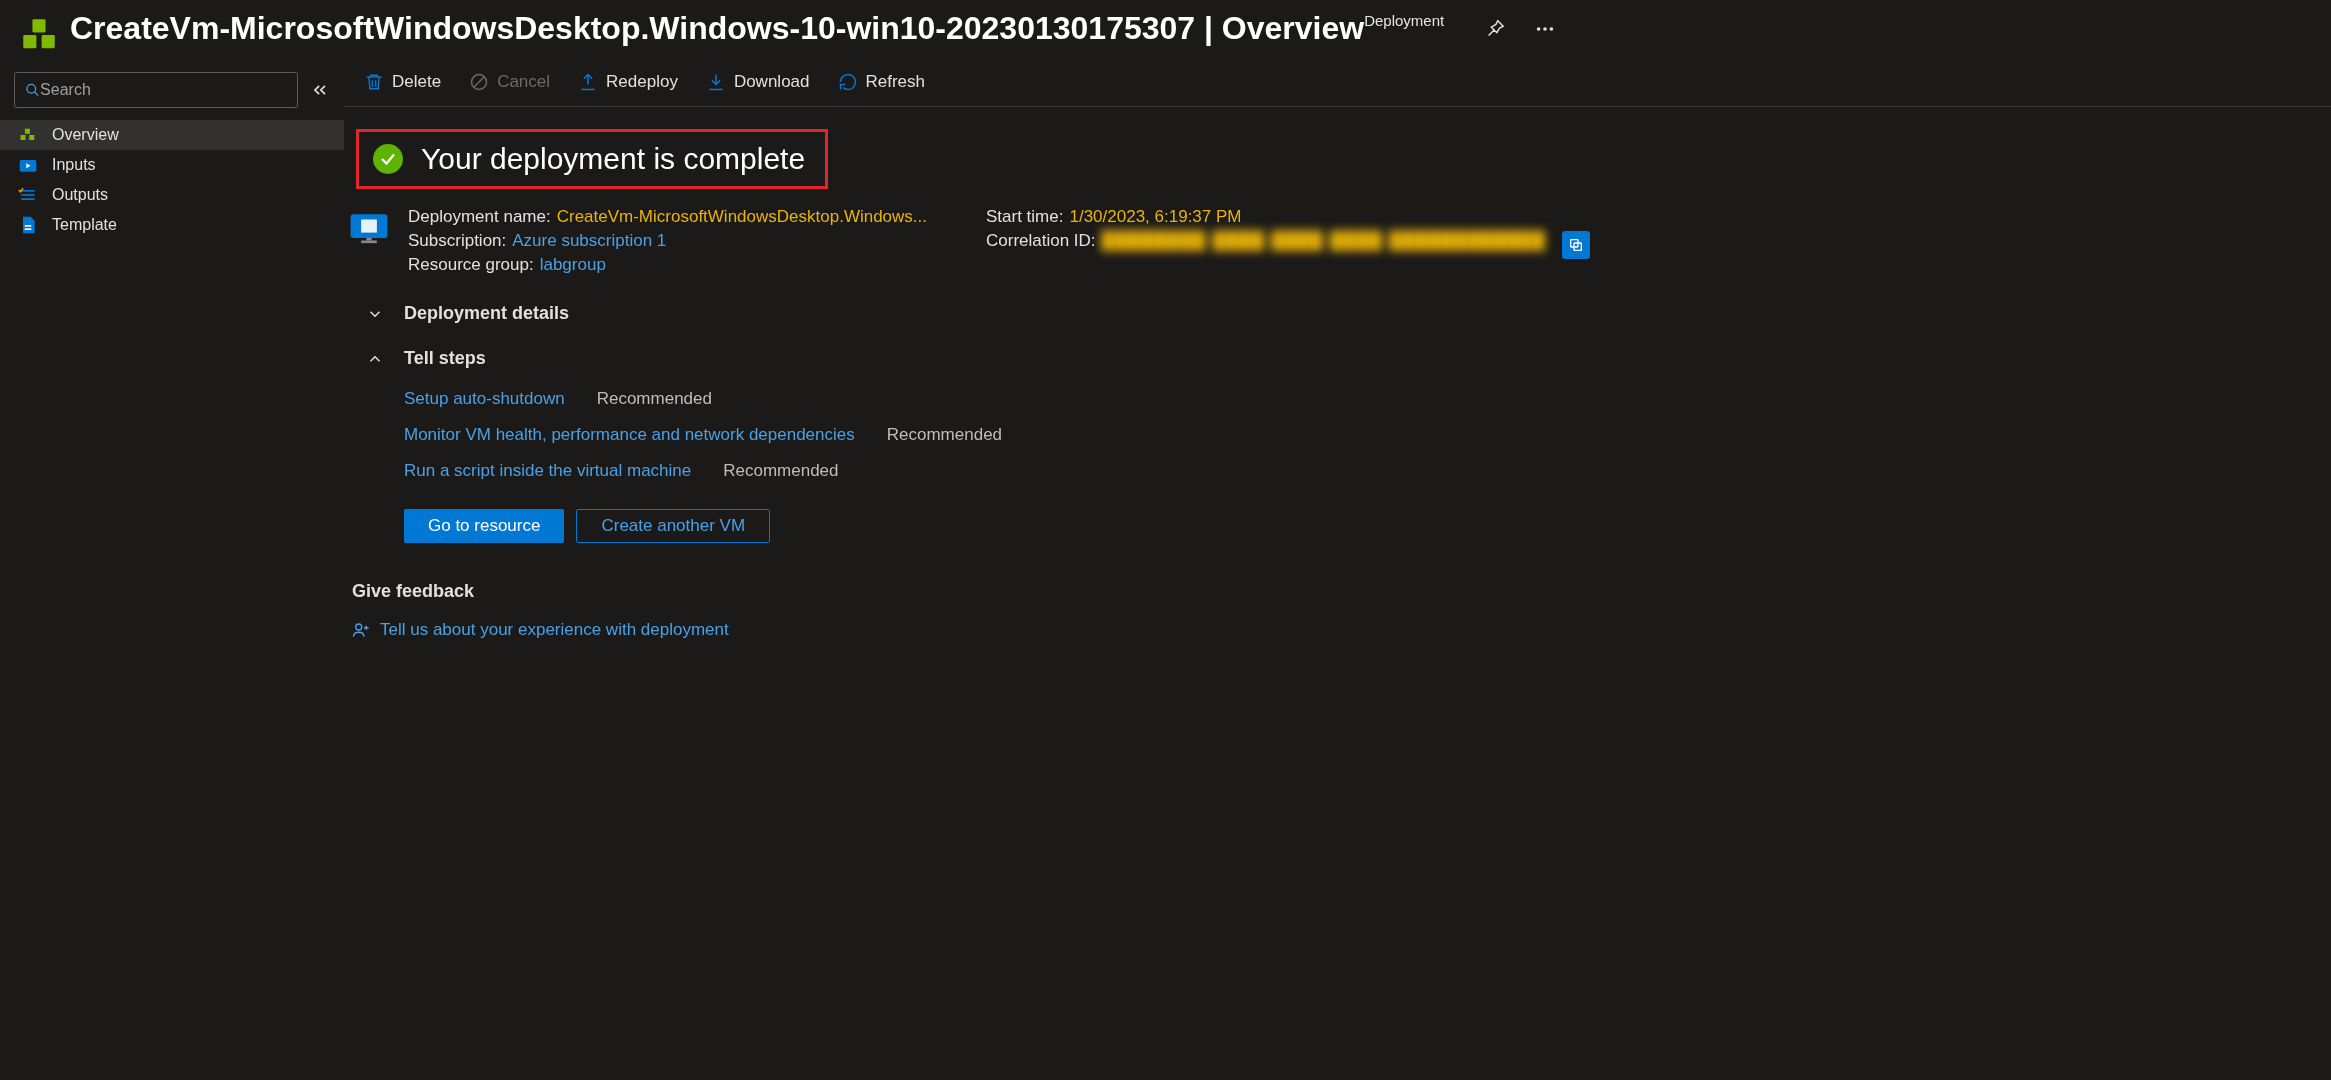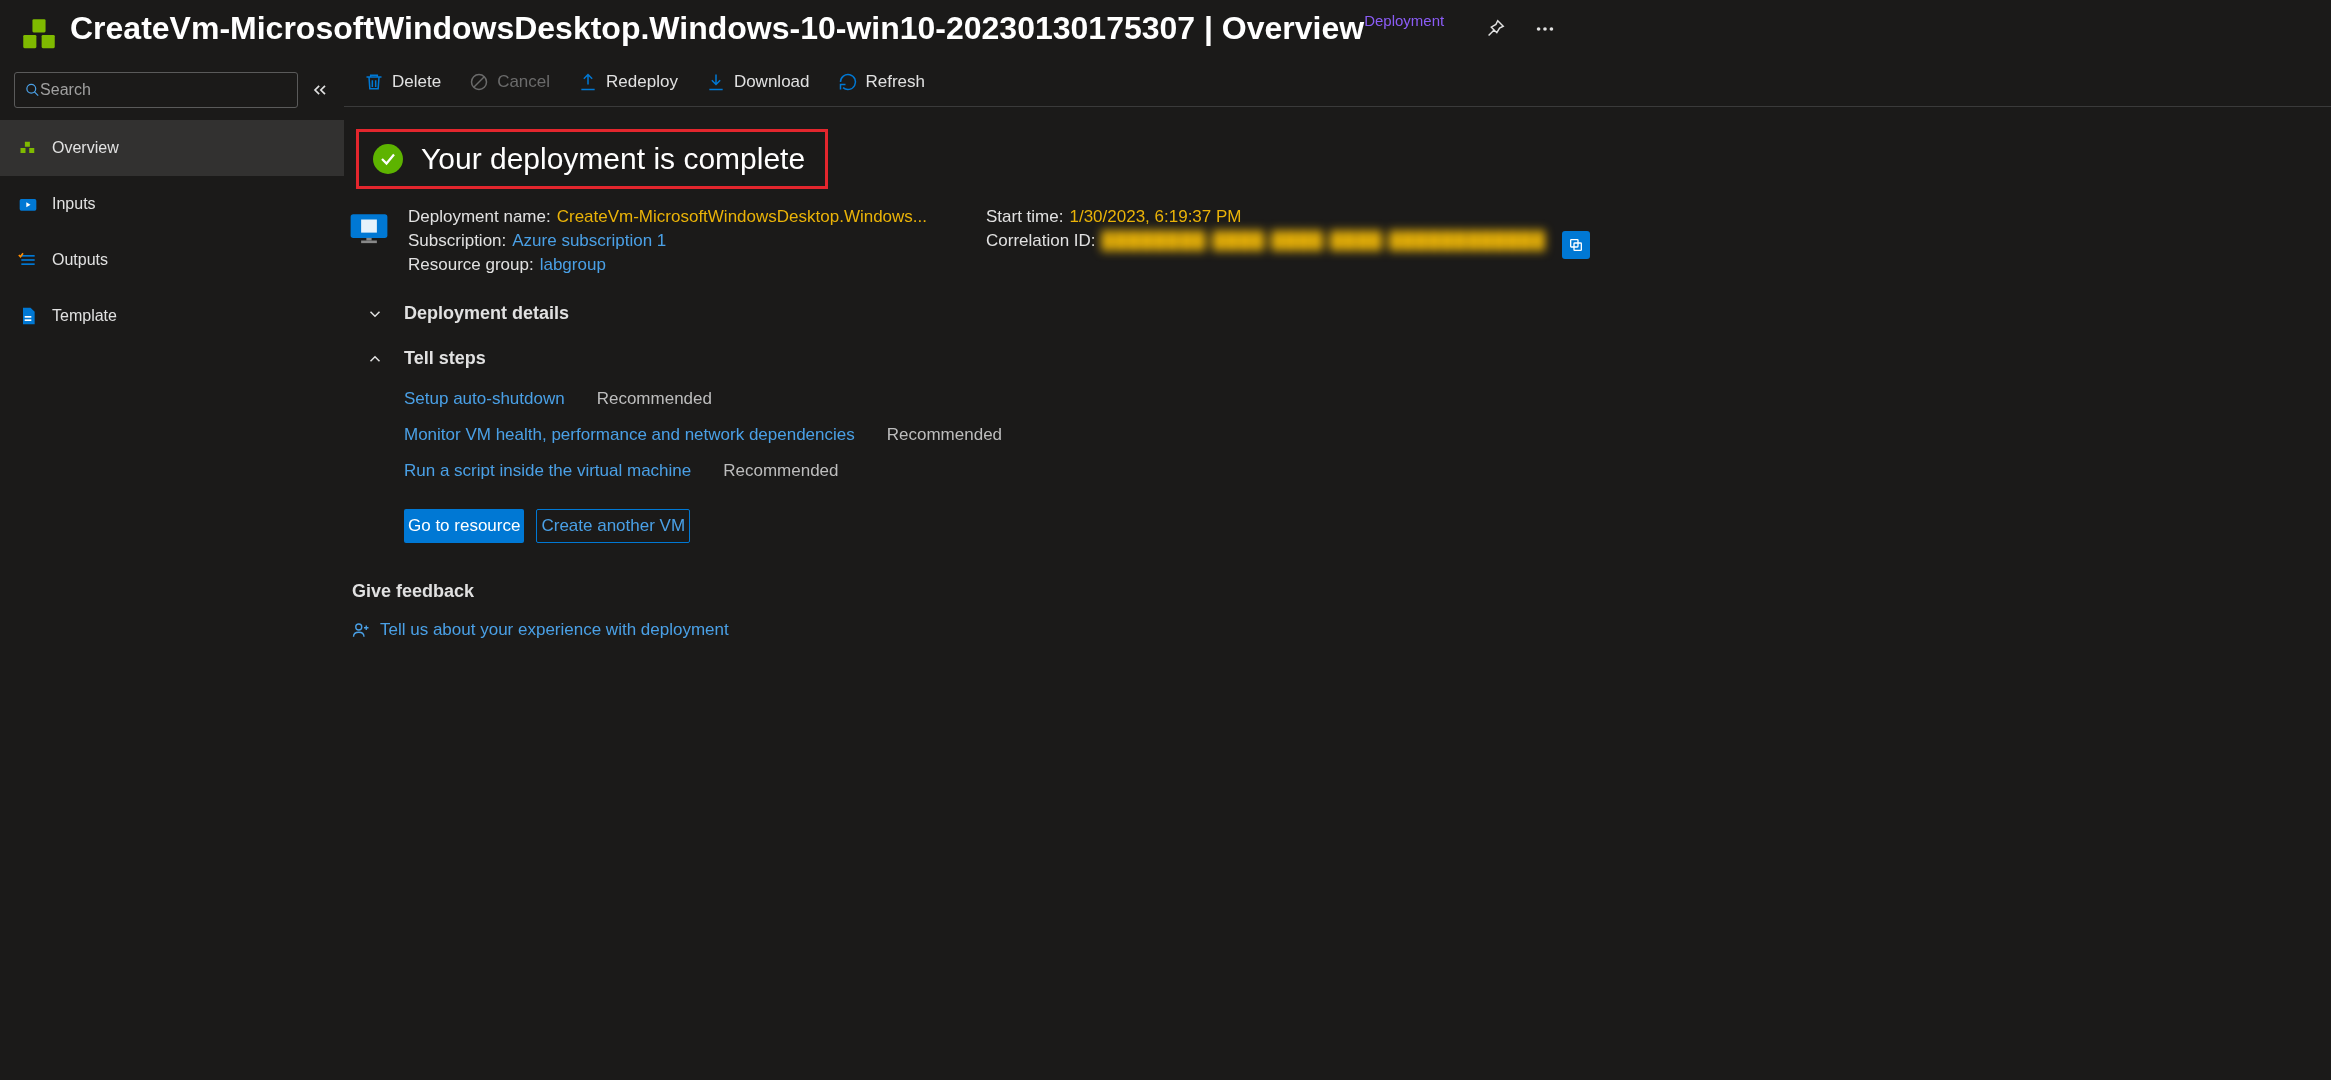--- a/index.html
+++ b/index.html
@@ -25,21 +25,21 @@
   }
   .header-title-block { display:flex; flex-direction:row; }
   .header-title {
     font-size: 32px;
     font-weight: 600;
     color: #fff;
     white-space: nowrap;
   }
   .header-sub {
     font-size: 15px;
-    color: #8b5cf6;
+    color: #e5e5e5;
     margin-top: 2px;
   }
   .header-actions {
     margin-left: 40px;
     display: flex;
     align-items: center;
     gap: 28px;
     margin-top: 8px;
   }
   .pin-icon, .more-icon { width:22px; height:22px; color:#e1e1e1; }
@@ -69,21 +69,21 @@
     color:#a0a0a0;
   }
   .search-box input {
     background:transparent; border:none; outline:none;
     color:#e1e1e1; font-size:16px; width:100%;
   }
   .search-box input::placeholder { color:#a0a0a0; }
   .collapse-icon { width:20px; height:20px; color:#e1e1e1; flex-shrink:0; }
   .nav-item {
     display:flex; align-items:center;
-    height:56px;
+    height:30px;
     padding:0 18px;
     gap:14px;
     cursor:pointer;
     font-size:16px;
   }
   .nav-item.active { background:#323130; }
   .nav-icon { width:20px; height:20px; flex-shrink:0; }
 
   
   .main { flex:1; padding-top:10px; }
@@ -149,21 +149,21 @@
   }
   .next-step { display:flex; gap:32px;text-align:right; }
   .link { color:#4aa0e6; cursor:pointer; }
   .muted { color:#bdbdbd; }
 
   .btn-row {
     display:flex; gap:12px;
     margin:28px 0 0 60px;
   }
   .btn {
-    height:34px; padding:0 4px;
+    height:34px; padding:0 24px;
     display:flex; align-items:center; justify-content:center;
     font-size:17px; border-radius:2px; cursor:pointer;
   }
   .btn-primary { background:#0078d4; color:#fff; }
   .btn-secondary { border:1px solid #0078d4; color:#4aa0e6; background:transparent; }
 
   .feedback-title {
     margin:38px 0 0 8px;
     font-size:18px; font-weight:600;
   }

